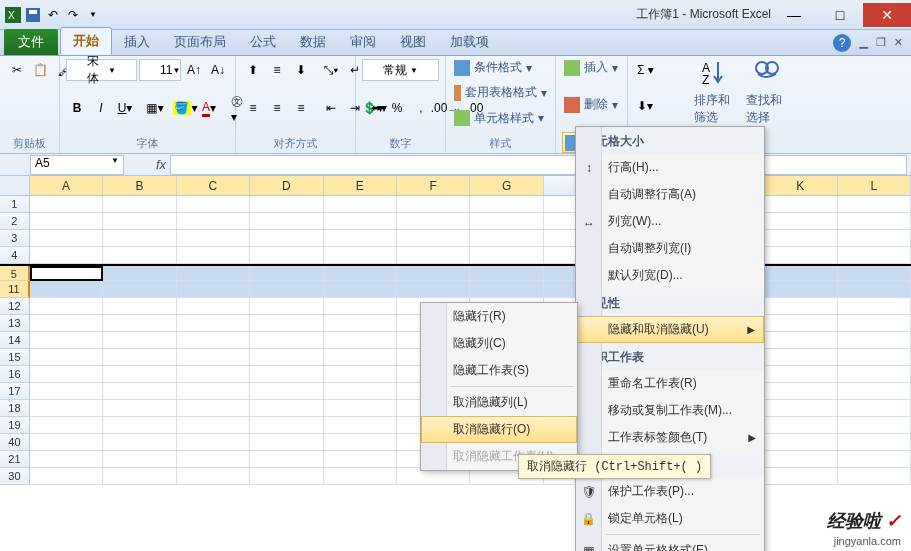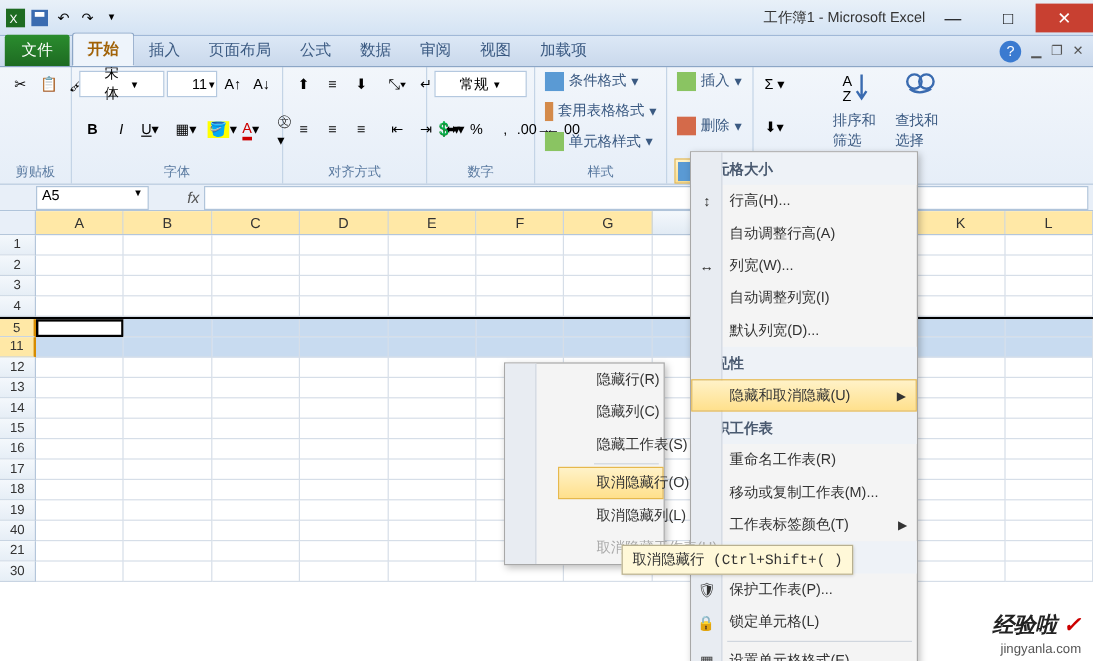--- a/index.html
+++ b/index.html
@@ -589,38 +589,38 @@
       <span class="menu-icon">🔒</span>
       <span>锁定单元格(L)</span>
     </div>
   <div class="menu-sep"></div>
   <div class="menu-item">
       <span class="menu-icon">▦</span>
       <span>设置单元格格式(E)...</span>
     </div>
 </div>
 
-<div class="menu" style="left:420px; top:302px; width:134px;padding-left:44px;">
+<div class="menu" style="left:420px; top:302px; width:158px;">
   <div class="menu-icon-col"></div>
   <div class="menu-item">
       <span>隐藏行(R)</span>
     </div>
   <div class="menu-item">
       <span>隐藏列(C)</span>
     </div>
   <div class="menu-item">
       <span>隐藏工作表(S)</span>
     </div>
   <div class="menu-sep"></div>
+  <div class="menu-item">
+      <span>取消隐藏列(L)</span>
+    </div>
   <div class="menu-item hover">
       <span>取消隐藏行(O)</span>
     </div>
-  <div class="menu-item">
-      <span>取消隐藏列(L)</span>
-    </div>
   <div class="menu-item disabled">
       <span>取消隐藏工作表(H)...</span>
     </div>
 </div>
 
 <div class="tooltip" style="left:518px; top:454px;font-family:Liberation Mono, monospace;">取消隐藏行 (Ctrl+Shift+( )</div>
 
 <div class="watermark"><span>经验啦</span> <span style="color:#c00">✓</span></div>
 <div class="watermark-sub">jingyanla.com</div>
 

